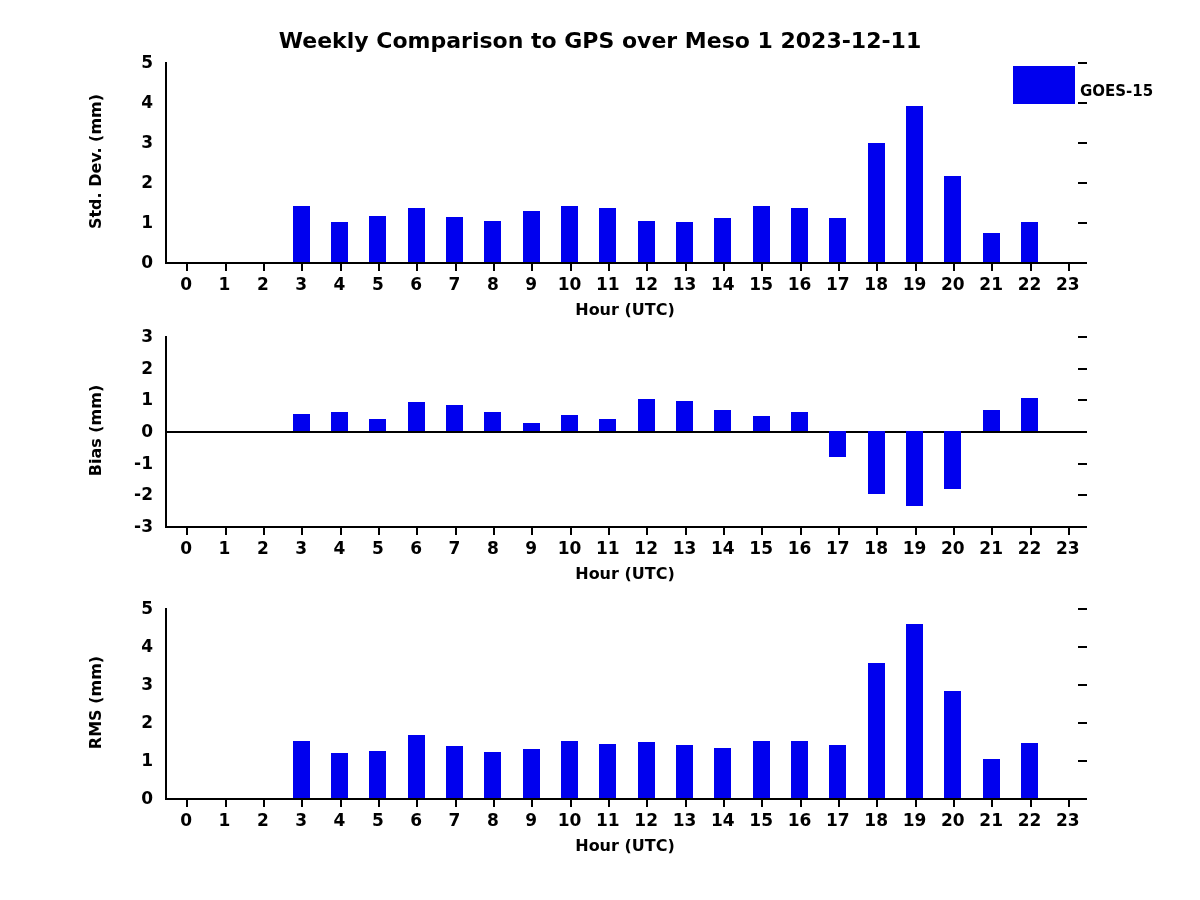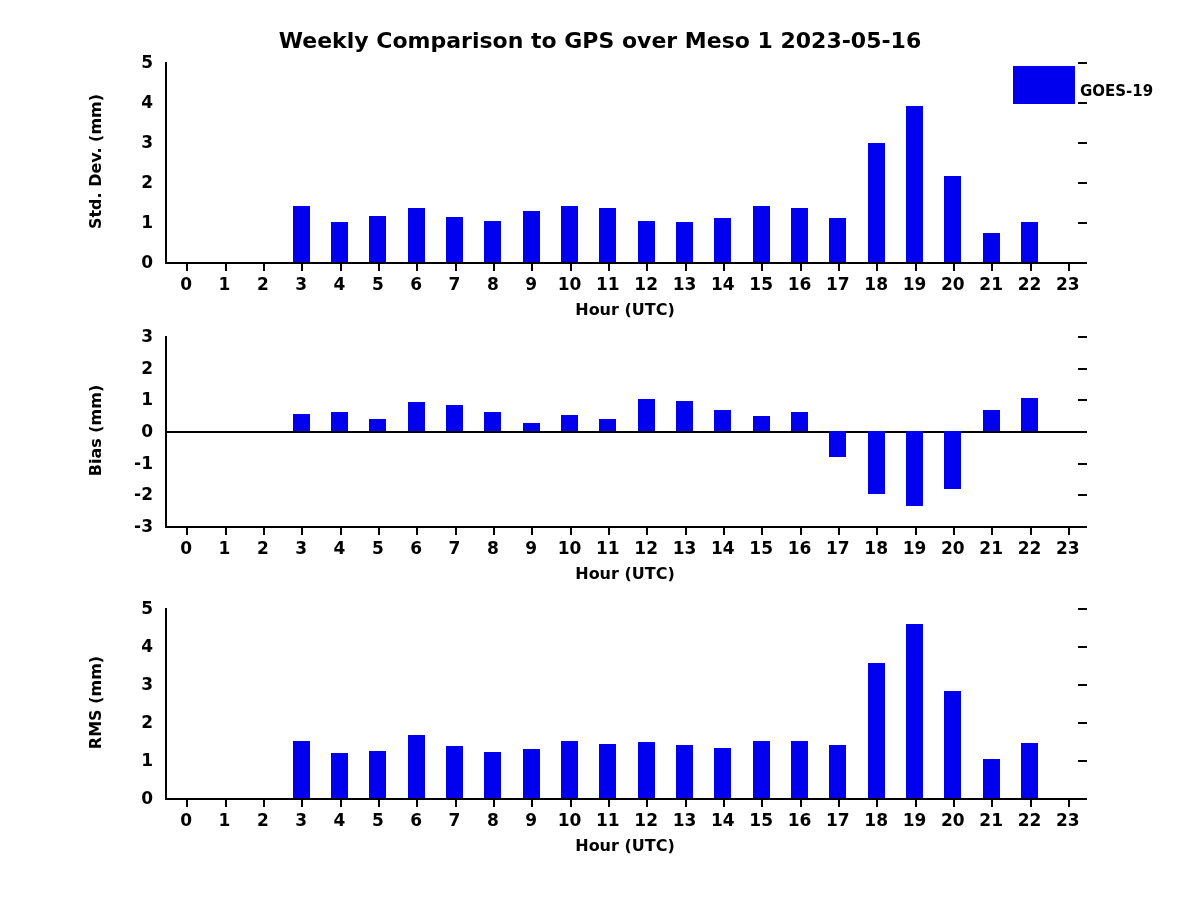--- a/index.html
+++ b/index.html
@@ -104,21 +104,21 @@
     font-size: 15px;
     font-weight: bold;
     white-space: nowrap;
   }
 </style>
 </head>
 <body>
 
 <div id="figure">
 
-  <div class="fig-title">Weekly Comparison to GPS over Meso 1 2023-05-16</div>
+  <div class="fig-title">Weekly Comparison to GPS over Meso 1 2023-12-11</div>
 
   <div class="panel" id="panel-0">
       <div class="plot-area" style="left: 165px; top: 62px; width: 920px; height: 200px;">
         <div class="ytick" style="top: 200px;"></div>
         <div class="ytick-label" style="top: 200px; right: 934px;">0</div>
         <div class="ytick" style="top: 160px;"></div>
         <div class="ytick-label" style="top: 160px; right: 934px;">1</div>
         <div class="ytick" style="top: 120px;"></div>
         <div class="ytick-label" style="top: 120px; right: 934px;">2</div>
         <div class="ytick" style="top: 80px;"></div>
@@ -192,21 +192,21 @@
         <div class="bar" style="left: 662.333px; top: 155.6px; width: 17px; height: 44.4px; background: rgb(0, 0, 238);"></div>
         <div class="bar" style="left: 700.667px; top: 80.8px; width: 17px; height: 119.2px; background: rgb(0, 0, 238);"></div>
         <div class="bar" style="left: 739px; top: 43.6px; width: 17px; height: 156.4px; background: rgb(0, 0, 238);"></div>
         <div class="bar" style="left: 777.333px; top: 114.4px; width: 17px; height: 85.6px; background: rgb(0, 0, 238);"></div>
         <div class="bar" style="left: 815.667px; top: 170.8px; width: 17px; height: 29.2px; background: rgb(0, 0, 238);"></div>
         <div class="bar" style="left: 854px; top: 160.4px; width: 17px; height: 39.6px; background: rgb(0, 0, 238);"></div>
       </div>
       <div class="xlabel" style="left: 165px; width: 920px; top: 300px;">Hour (UTC)</div>
       <div class="ylabel" style="width: 200px; left: 95px; top: 162px; margin-left: -100px; margin-top: -10px; transform: rotate(-90deg);">Std. Dev. (mm)</div>
       <div class="legend-swatch" style="left: 1013px; top: 66px; width: 62px; height: 38px; background: rgb(0, 0, 238);"></div>
-      <div class="legend-label" style="left: 1080px; top: 82px;">GOES-19</div>
+      <div class="legend-label" style="left: 1080px; top: 82px;">GOES-15</div>
     </div>
   <div class="panel" id="panel-1">
       <div class="plot-area" style="left: 165px; top: 336px; width: 920px; height: 190px;">
         <div class="ytick" style="top: 190px;"></div>
         <div class="ytick-label" style="top: 190px; right: 934px;">-3</div>
         <div class="ytick" style="top: 158.333px;"></div>
         <div class="ytick-label" style="top: 158.333px; right: 934px;">-2</div>
         <div class="ytick" style="top: 126.667px;"></div>
         <div class="ytick-label" style="top: 126.667px; right: 934px;">-1</div>
         <div class="ytick" style="top: 95px;"></div>

